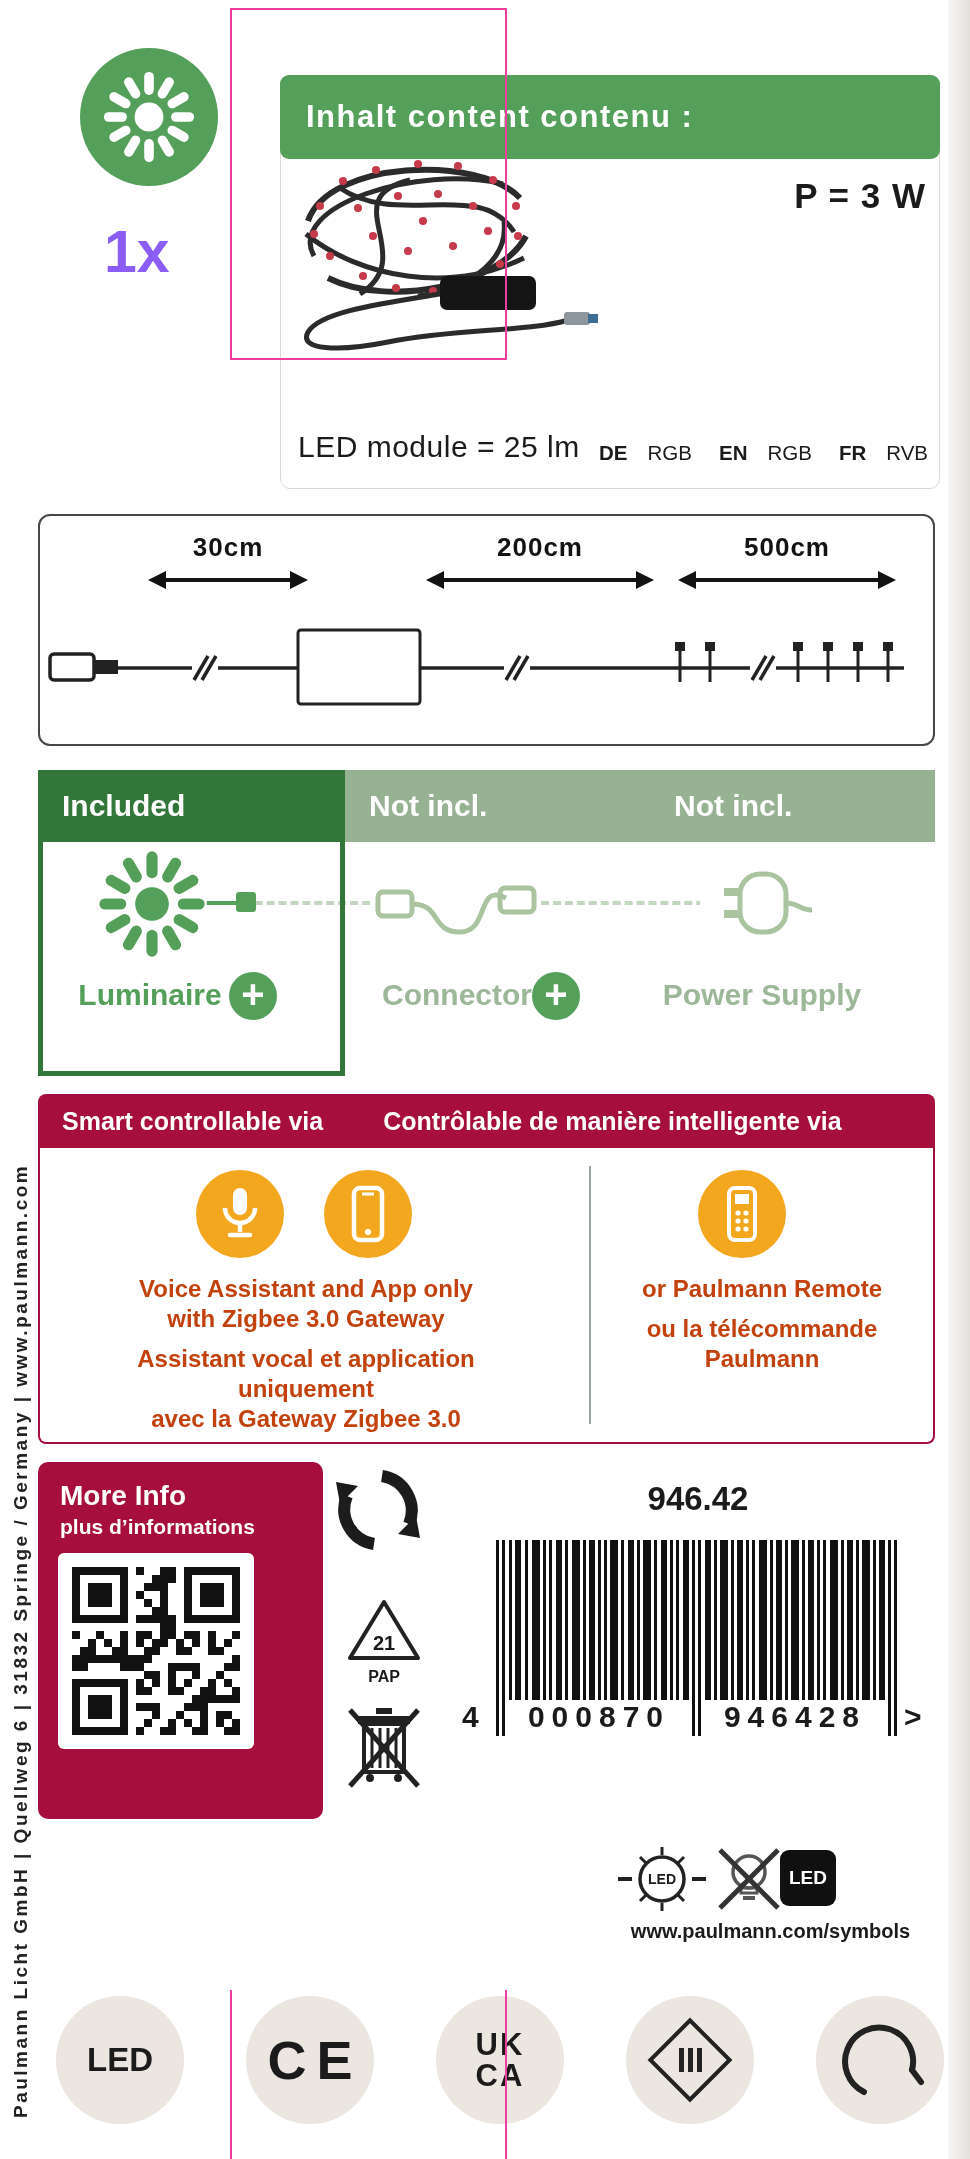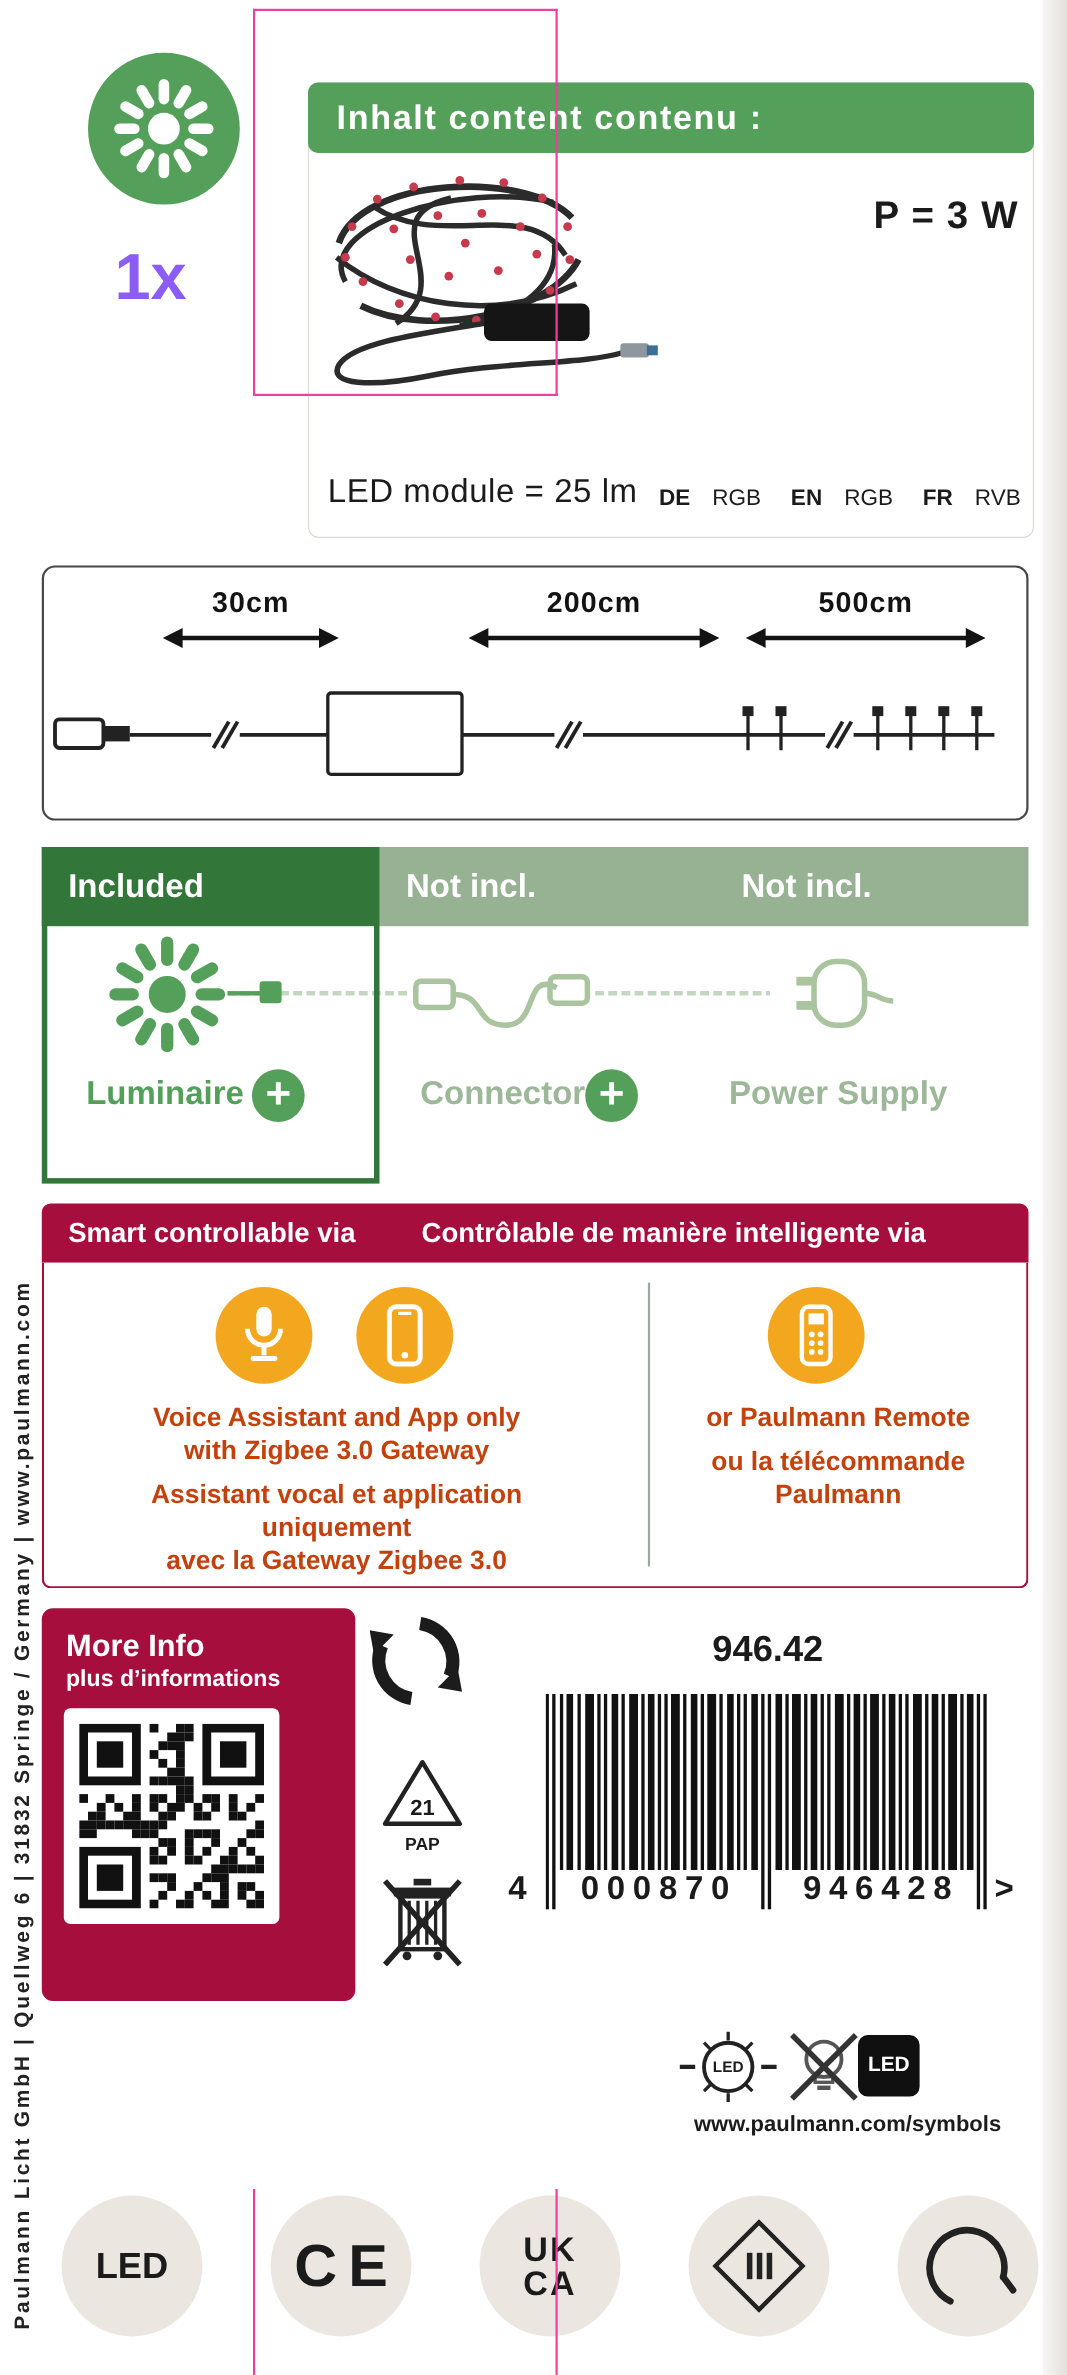--- a/index.html
+++ b/index.html
@@ -18,21 +18,21 @@
   #crop-v2{left:505px;top:8px;width:2px;height:352px}
   #crop-bv1{left:230px;top:1990px;width:2px;height:169px}
   #crop-bv2{left:505px;top:1990px;width:2px;height:169px}
 
   
   #logo-circle{left:80px;top:48px;width:138px;height:138px;border-radius:50%;background:#54a05a;display:flex;align-items:center;justify-content:center}
   #qty{left:104px;top:218px;font-size:59px;font-weight:bold;color:#8b5cf6}
 
   
   #content-box{left:280px;top:75px;width:660px;height:414px;border:1px solid #ddd8d2;border-radius:10px;background:#fff}
-  #content-header{left:280px;top:75px;width:660px;height:64px;background:#54a05a;border-radius:9px;display:flex;align-items:center;padding-left:26px;color:#fff;font-size:31px;font-weight:bold;letter-spacing:1.5px}
+  #content-header{left:280px;top:75px;width:660px;height:84px;background:#54a05a;border-radius:9px;display:flex;align-items:center;padding-left:26px;color:#fff;font-size:31px;font-weight:bold;letter-spacing:1.5px}
   #power{left:730px;top:176px;width:196px;text-align:right;font-size:35px;font-weight:bold;letter-spacing:1px}
   #photo{left:268px;top:136px}
   #module-text{left:298px;top:430px;font-size:30px;font-weight:normal;letter-spacing:.5px}
   #lang-line{left:545px;top:441px;width:390px;display:flex;justify-content:flex-end;align-items:baseline;gap:20px;font-size:20.5px}
   .lang-l{font-weight:800}
   .lang-v{font-weight:400;margin-right:7px}
 
   
   #diagram-box{left:38px;top:514px;width:897px;height:232px;border:2px solid #474747;border-radius:12px;background:#fff}
   .dl{font:bold 26px "Liberation Sans",sans-serif;fill:#131313;letter-spacing:1px}
@@ -75,21 +75,21 @@
   #more-title{left:60px;top:1480px;color:#fff;font-size:28px;font-weight:bold}
   #more-sub{left:60px;top:1515px;color:#fff;font-size:21px;font-weight:bold}
   #qr-box{left:58px;top:1553px;width:196px;height:196px;background:#fff;border-radius:6px;display:flex;align-items:center;justify-content:center}
   #qr-url{left:58px;top:1836px;color:#fff;font-size:19px;font-weight:bold}
   #greendot{left:336px;top:1468px}
   #article{left:548px;top:1480px;width:300px;text-align:center;font-size:33px;font-weight:bold}
   #barcode{left:496px;top:1540px}
   .ean{position:absolute;top:1700px;font-size:30px;font-weight:bold}
   #ean-first{left:462px}
   #ean-g1{left:506px;width:186px;text-align:center;letter-spacing:7px}
-  #ean-g2{left:730px;width:186px;letter-spacing:7px}
+  #ean-g2{left:702px;width:186px;text-align:center;letter-spacing:7px}
   #ean-end{left:904px}
   #tri{left:344px;top:1596px}
   #bin{left:346px;top:1694px}
   .svg20{font:bold 20px "Liberation Sans",sans-serif;fill:#1b1b1b}
   .svg16{font:bold 16px "Liberation Sans",sans-serif;fill:#1b1b1b}
 
   
   #ledcircle{left:616px;top:1846px}
   #crossedlamp{left:714px;top:1846px}
   #ledbox{left:780px;top:1850px;width:56px;height:56px;background:#101010;border-radius:9px;color:#fff;display:flex;align-items:center;justify-content:center;font-size:19px;font-weight:bold}

